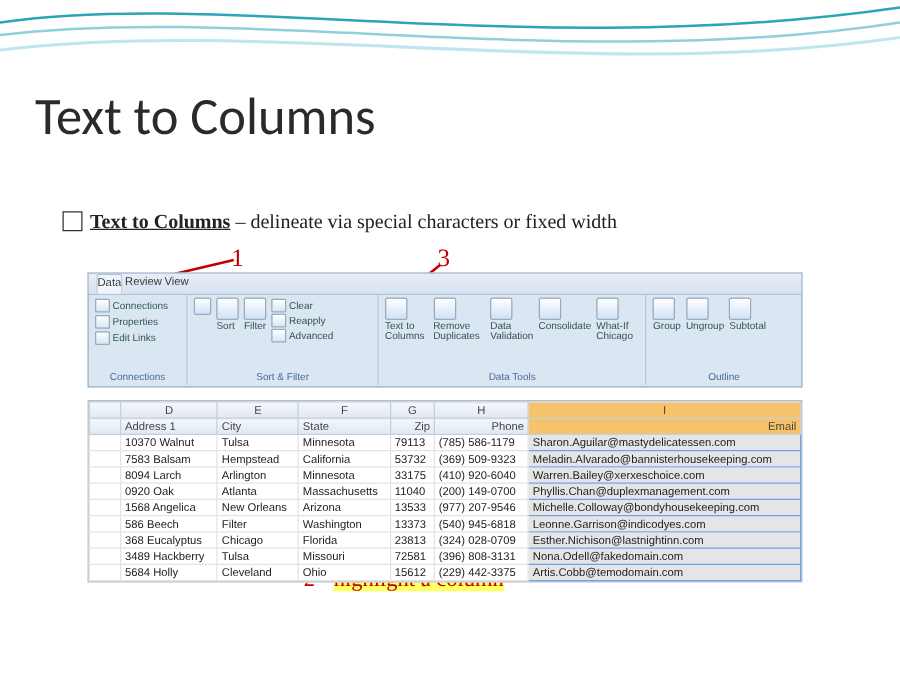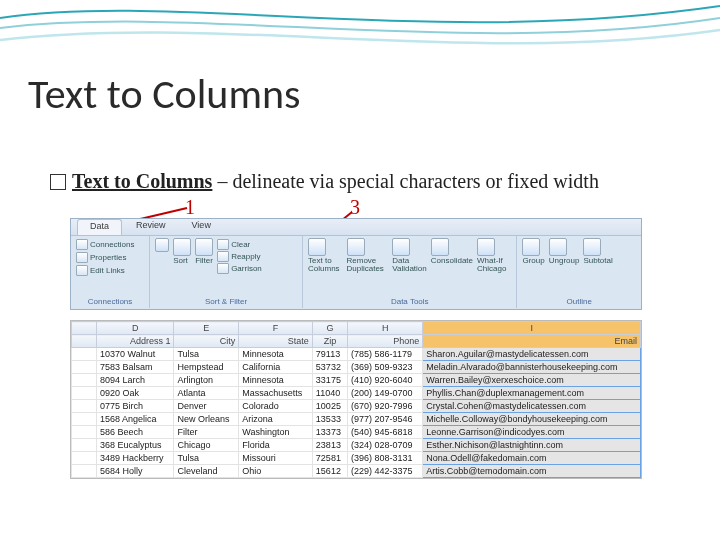--- a/index.html
+++ b/index.html
@@ -3,35 +3,35 @@
 <meta charset="utf-8">
 <style>
   html,body{margin:0;padding:0}
   body{width:720px;height:540px;background:#fff;font-family:Georgia,'Times New Roman',serif;color:#222;position:relative;overflow:hidden}
   
   .swoosh{position:absolute;top:0;left:0;width:720px;height:62px;pointer-events:none}
   .swoosh svg{width:100%;height:100%}
   
   .title{position:absolute;left:28px;top:68px;font-family:Calibri,Arial,sans-serif;font-size:42px;color:#2a2a2a;font-weight:400}
   
-  .body{position:absolute;left:50px;top:168px;width:630px;font-size:20px;line-height:1.3}
+  .body{position:absolute;left:50px;top:168px;width:630px;font-size:16px;line-height:1.3}
   .body .bullet-box{display:inline-block;width:14px;height:14px;border:1.5px solid #333;margin-right:6px;vertical-align:middle;margin-top:-3px}
   .body b{font-weight:700;text-decoration:underline}
   
   .call{position:absolute;font-family:'Comic Sans MS','Segoe Script',cursive;color:#c00000;font-size:20px}
   .call-1{left:185px;top:196px}
   .call-3{left:350px;top:196px}
   .call-2{left:243px;top:453px;font-size:18px}
   .call-2 .hi{background:#ffff66}
   
   .arrow{position:absolute}
   
   .ribbon{position:absolute;left:70px;top:218px;width:570px;height:90px;border:1px solid #9cb0c6;background:#dbe6f3;font-family:Segoe UI,Tahoma,sans-serif;font-size:9px;color:#3a3a3a}
   .tabs{display:flex;gap:2px;padding-left:6px;background:linear-gradient(#e8eef7,#d7e2f1);height:16px;border-bottom:1px solid #b3c2d5}
-  .tab{padding:1px 12px;filter:blur(.3px)}
+  .tab{padding:1px 0;filter:blur(.3px)}
   .tab.active{background:#f1f5fb;border:1px solid #b3c2d5;border-bottom:none;border-radius:3px 3px 0 0}
   .rbody{display:flex;height:72px}
   .rgroup{border-right:1px solid #b8c7da;padding:2px 5px;display:flex;flex-direction:column;justify-content:space-between;filter:blur(.25px)}
   .rgroup .gtitle{text-align:center;font-size:8px;color:#4a6a9a;margin-top:auto}
   .btns{display:flex;gap:4px;align-items:flex-start;flex:1}
   .ibtn{display:flex;flex-direction:column;align-items:flex-start;gap:1px;font-size:8px;line-height:1;color:#355}
   .ibox{width:16px;height:16px;background:linear-gradient(#fff,#cfe1f7);border:1px solid #9ab;border-radius:2px}
   .small{width:12px;height:12px}
   .mini{font-size:8px;color:#355;display:flex;align-items:center;gap:2px;margin:1px 0}
   .pill{display:inline-block;width:10px;height:9px;background:linear-gradient(#fff,#d8e6f4);border:1px solid #9ab;border-radius:1px}
@@ -131,21 +131,21 @@
           <div class="mini">
               <span class="pill"></span>
               <span>Clear</span>
             </div>
           <div class="mini">
               <span class="pill"></span>
               <span>Reapply</span>
             </div>
           <div class="mini">
               <span class="pill"></span>
-              <span>Garrison</span>
+              <span>Advanced</span>
             </div>
         </div>
       </div>
       <div class="gtitle">Sort &amp; Filter</div>
     </div>
     <div class="rgroup" style="width:215px">
       <div class="btns">
         <div class="ibtn">
             <div class="ibox"></div>
             <span>Text to Columns</span>
@@ -196,24 +196,24 @@
         <th class="rn"></th>
         <th>D</th>
         <th>E</th>
         <th>F</th>
         <th>G</th>
         <th>H</th>
         <th class="sel">I</th>
       </tr>
       <tr>
         <th class="rn"></th>
-        <th style="text-align:right">Address 1</th>
-        <th style="text-align:right">City</th>
-        <th style="text-align:right">State</th>
-        <th style="text-align:center">Zip</th>
+        <th style="text-align:left">Address 1</th>
+        <th style="text-align:left">City</th>
+        <th style="text-align:left">State</th>
+        <th style="text-align:right">Zip</th>
         <th style="text-align:right">Phone</th>
         <th style="text-align:right" class="sel">Email</th>
       </tr>
     </thead>
     <tbody id="tb">
         <tr>
           <td class="rn"></td>
           <td>10370 Walnut</td>
           <td>Tulsa</td>
           <td>Minnesota</td>
@@ -243,29 +243,20 @@
           <td class="rn"></td>
           <td>0920 Oak</td>
           <td>Atlanta</td>
           <td>Massachusetts</td>
           <td>11040</td>
           <td>(200) 149-0700</td>
           <td class="sel">Phyllis.Chan@duplexmanagement.com</td>
         </tr>
         <tr>
           <td class="rn"></td>
-          <td>0775 Birch</td>
-          <td>Denver</td>
-          <td>Colorado</td>
-          <td>10025</td>
-          <td>(670) 920-7996</td>
-          <td class="sel">Crystal.Cohen@mastydelicatessen.com</td>
-        </tr>
-        <tr>
-          <td class="rn"></td>
           <td>1568 Angelica</td>
           <td>New Orleans</td>
           <td>Arizona</td>
           <td>13533</td>
           <td>(977) 207-9546</td>
           <td class="sel">Michelle.Colloway@bondyhousekeeping.com</td>
         </tr>
         <tr>
           <td class="rn"></td>
           <td>586 Beech</td>

